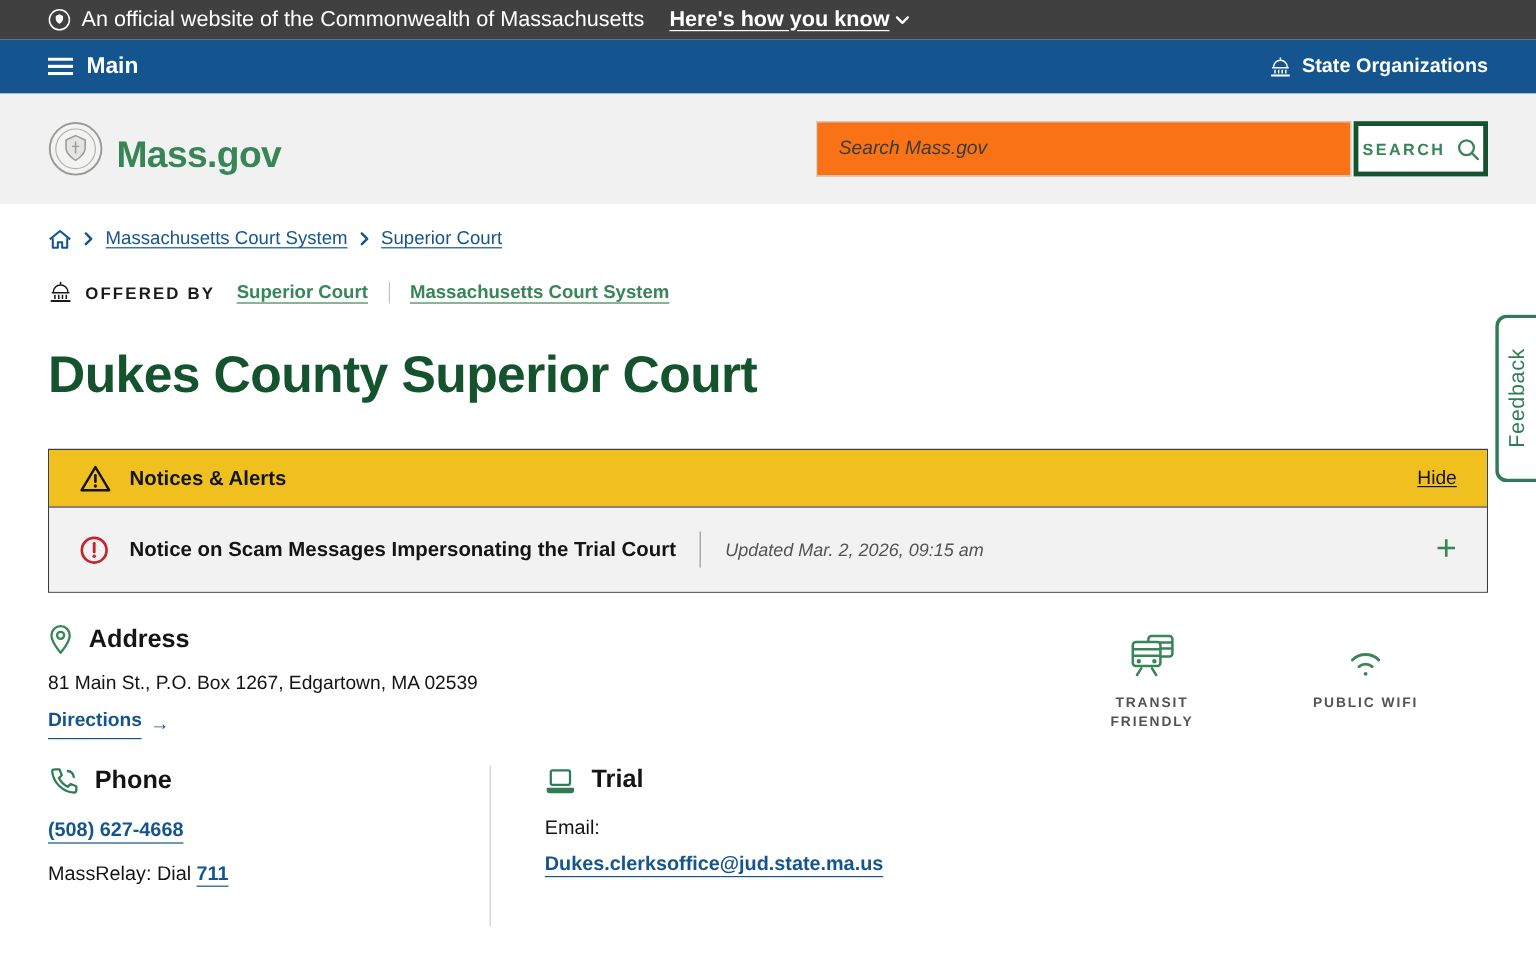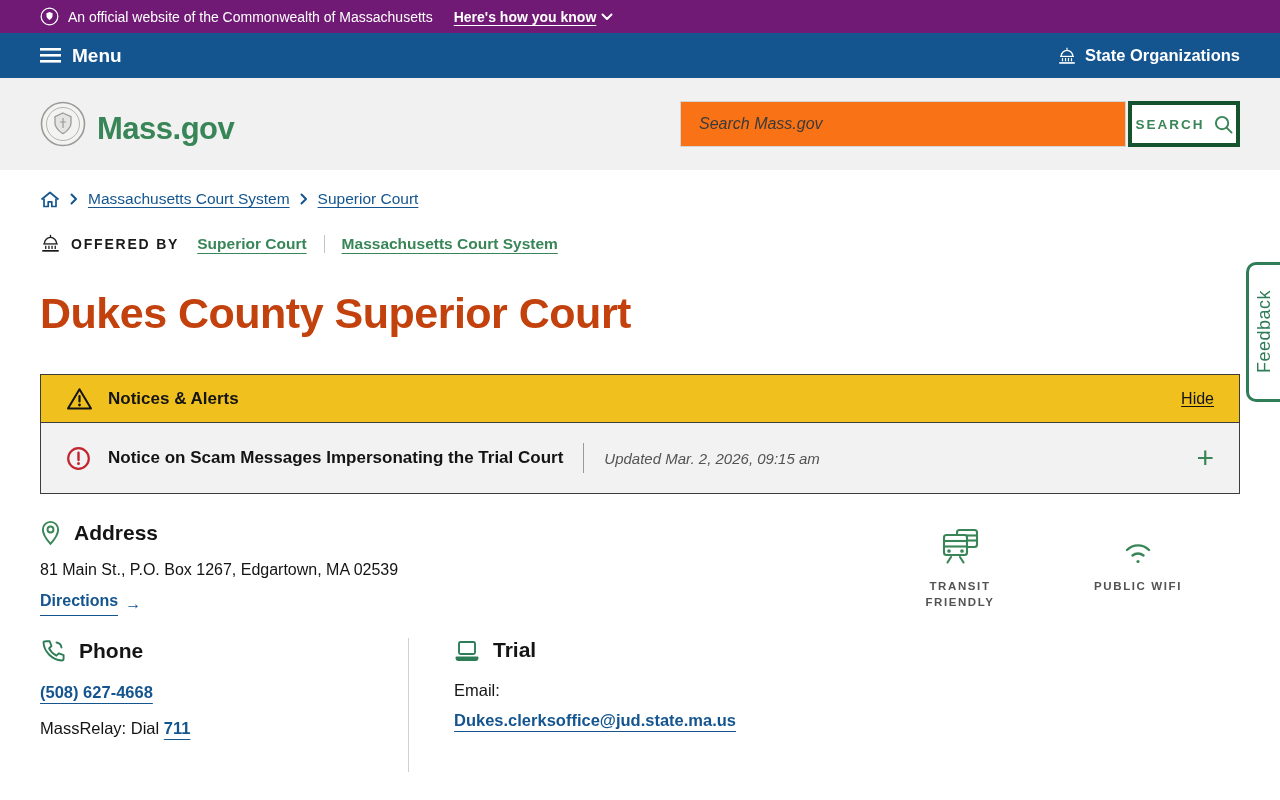--- a/index.html
+++ b/index.html
@@ -6,23 +6,23 @@
   html, body { width: 1280px; }
   body {
     font-family: "Liberation Sans", "DejaVu Sans", sans-serif;
     background: #ffffff;
     color: #141414;
   }
   .page { position: relative; width: 1280px; height: 800px; overflow: hidden; background: #fff; }
 
   
   .gov-banner {
-    height: 33px; background: #701a75; color: #fff;
+    height: 33px; background: #404040; color: #fff;
     display: flex; align-items: center; padding: 0 40px; gap: 9px;
-    font-size: 14px;
+    font-size: 18px;
   }
   .how-know {
     display: inline-flex; align-items: center; gap: 5px;
     color: #fff; font-weight: 700; margin-left: 12px; cursor: pointer;
     text-decoration: underline; text-underline-offset: 3px;
   }
 
   
   .nav-bar {
     height: 45px; background: #14558f; color: #fff;
@@ -55,21 +55,21 @@
 
   .breadcrumb { margin-top: 20px; display: flex; align-items: center; gap: 10px; font-size: 15.5px; }
   .breadcrumb a { color: #14558f; text-decoration: underline; text-underline-offset: 3px; cursor: pointer; }
   .home-link { display: inline-flex; align-items: center; }
 
   .offered { margin-top: 26px; display: flex; align-items: center; gap: 10px; }
   .offered-label { font-size: 14px; font-weight: 700; letter-spacing: 1.8px; color: #1a1a1a; margin-right: 8px; }
   .offered a { color: #388557; font-weight: 700; font-size: 15.5px; text-decoration: underline; text-underline-offset: 4px; cursor: pointer; }
   .offered-sep { width: 1px; height: 18px; background: #c4c4c4; margin: 0 7px; }
 
-  h1.page-title { margin-top: 36px; font-size: 43px; font-weight: 700; color: #c2410c; letter-spacing: -0.5px; }
+  h1.page-title { margin-top: 36px; font-size: 43px; font-weight: 700; color: #14532d; letter-spacing: -0.5px; }
 
   
   .alerts { margin-top: 36px; border: 1px solid #3c3c3c; }
   .alerts-header { background: #f0c11e; height: 47px; display: flex; align-items: center; padding: 0 25px; gap: 15px; }
   .alerts-title { font-size: 17px; font-weight: 700; color: #141414; }
   .hide-link { margin-left: auto; font-size: 16px; color: #141414; text-decoration: underline; text-underline-offset: 2px; cursor: pointer; }
   .notice-row { background: #f2f2f2; height: 71px; border-top: 1px solid #3c3c3c; display: flex; align-items: center; padding: 0 25px; gap: 17px; }
   .notice-title { font-size: 17px; font-weight: 700; color: #141414; cursor: pointer; }
   .notice-sep { width: 1px; height: 30px; background: #9a9a9a; margin: 0 3px; }
   .notice-updated { font-size: 15px; font-style: italic; color: #535353; }
@@ -138,21 +138,21 @@
 
   <div class="nav-bar">
     <a class="menu-btn">
       <span>
         <svg width="21" height="15" viewBox="0 0 21 15">
           <rect x="0" y="0" width="21" height="2.6" fill="#fff"></rect>
           <rect x="0" y="6" width="21" height="2.6" fill="#fff"></rect>
           <rect x="0" y="12" width="21" height="2.6" fill="#fff"></rect>
         </svg>
       </span>
-      <span>Menu</span>
+      <span>Main</span>
     </a>
     <a class="state-orgs">
       <span>
         <svg width="20" height="18" viewBox="0 0 24 22" fill="none" stroke="#fff" stroke-width="1.5">
           <path d="M12 1 v2.5"></path>
           <path d="M5 11 a7 7 0 0 1 14 0"></path>
           <line x1="3.5" y1="11.5" x2="20.5" y2="11.5"></line>
           <line x1="6.5" y1="13.5" x2="6.5" y2="17.5"></line>
           <line x1="10.2" y1="13.5" x2="10.2" y2="17.5"></line>
           <line x1="13.8" y1="13.5" x2="13.8" y2="17.5"></line>

